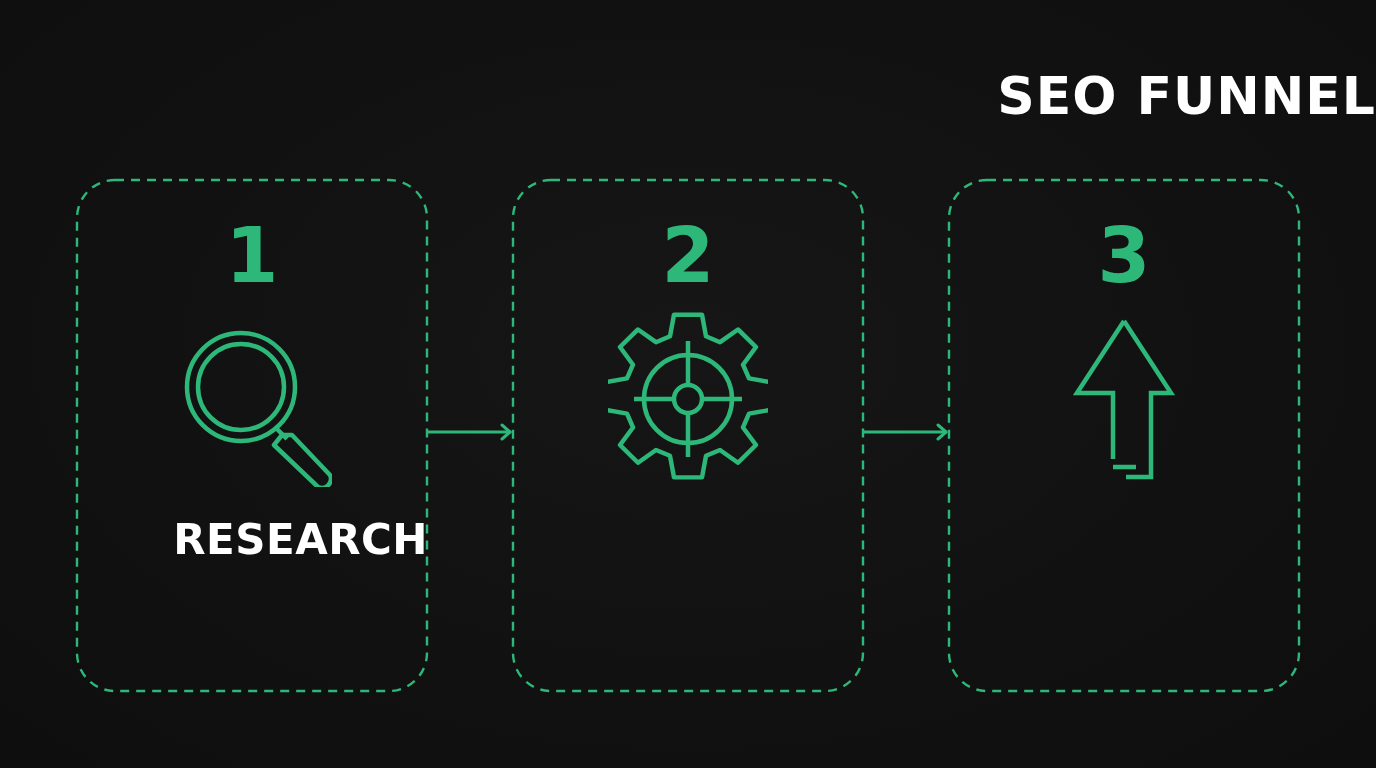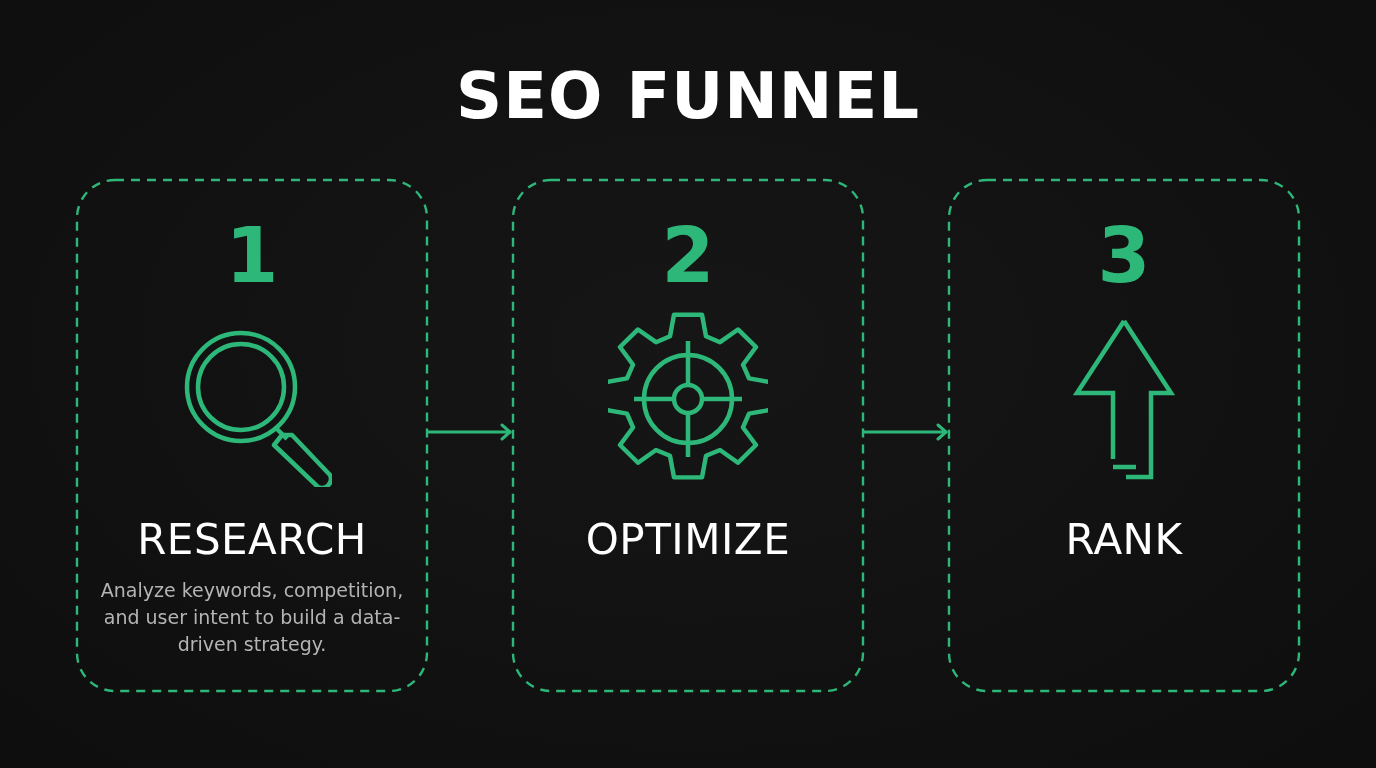--- a/index.html
+++ b/index.html
@@ -13,24 +13,24 @@
   body {
     position: relative;
     font-family: "DejaVu Sans", "Liberation Sans", sans-serif;
     background: radial-gradient(ellipse at 50% 45%, #161616 0%, #111111 60%, #0e0e0e 100%);
   }
   .title {
     position: absolute;
     left: 0;
     top: 56px;
     width: 1376px;
-    text-align: center;
+    text-align: right;
     color: #ffffff;
     font-weight: bold;
-    font-size: 64px;
+    font-size: 52px;
     letter-spacing: 1px;
     line-height: 80px;
   }
   .card {
     position: absolute;
     top: 179px;
     width: 352px;
     height: 513px;
     box-sizing: border-box;
   }
@@ -55,23 +55,23 @@
     left: 96px;
     top: 128px;
     width: 160px;
     height: 180px;
   }
   .card .heading {
     position: absolute;
     left: 0;
     top: 333px;
     width: 352px;
-    text-align: center;
+    text-align: right;
     color: #ffffff;
-    font-weight: normal;
+    font-weight: bold;
     font-size: 42px;
     line-height: 56px;
     letter-spacing: 0.5px;
   }
   .card .desc {
     position: absolute;
     left: 8px;
     top: 398px;
     width: 336px;
     text-align: center;
@@ -98,21 +98,20 @@
   <div class="num" style="color:#2db87a;">1</div>
   <svg class="icon" viewBox="0 0 160 180">
     <g fill="none" stroke="#2db87a" stroke-width="4.5">
       <circle cx="69" cy="80" r="54"></circle>
       <circle cx="69" cy="80" r="43"></circle>
       <path d="M105 122 L115 132"></path>
       <path d="M110 128 L102 138 L146 180 A9 9 0 0 0 158 168 L120 128 Z" stroke-linejoin="round"></path>
     </g>
   </svg>
   <div class="heading">RESEARCH</div>
-  <div class="desc">Analyze keywords, competition, and user intent to build a data-driven strategy.</div>
 </div>
 
 <svg class="connector" style="left:428px;" viewBox="0 0 84 20">
   <g stroke="#2db87a" stroke-width="3" fill="none" stroke-linecap="round" stroke-linejoin="round">
     <line x1="0" y1="10" x2="82" y2="10"></line>
     <polyline points="74,3 82,10 74,17"></polyline>
   </g>
 </svg>
 
 <div class="card" style="left:512px;">
@@ -124,21 +123,20 @@
     <g fill="none" stroke="#2db87a" stroke-width="4.5" stroke-linejoin="round">
       <path d="M66 14 L94 14 L98 36 L112 42 L130 29 L148 47 L135 65 L141 79 L163 83 L163 111 L141 115 L135 129 L148 147 L130 165 L112 152 L98 158 L94 180 L66 180 L62 158 L48 152 L30 165 L12 147 L25 129 L19 115 L-3 111 L-3 83 L19 79 L25 65 L12 47 L30 29 L48 42 L62 36 Z" transform="translate(0,-6) scale(1,0.98)"></path>
       <circle cx="80" cy="92" r="44"></circle>
       <circle cx="80" cy="92" r="14"></circle>
       <line x1="80" y1="34" x2="80" y2="78"></line>
       <line x1="80" y1="106" x2="80" y2="150"></line>
       <line x1="26" y1="92" x2="66" y2="92"></line>
       <line x1="94" y1="92" x2="134" y2="92"></line>
     </g>
   </svg>
-  <div class="heading">OPTIMIZE</div>
 </div>
 
 <svg class="connector" style="left:864px;" viewBox="0 0 84 20">
   <g stroke="#2db87a" stroke-width="3" fill="none" stroke-linecap="round" stroke-linejoin="round">
     <line x1="0" y1="10" x2="82" y2="10"></line>
     <polyline points="74,3 82,10 74,17"></polyline>
   </g>
 </svg>
 
 <div class="card" style="left:948px;">
@@ -146,14 +144,13 @@
     <rect x="1" y="1" width="350" height="511" rx="38" ry="38" fill="none" stroke="#2db87a" stroke-width="2.4" stroke-dasharray="9 7"></rect>
   </svg>
   <div class="num" style="color:#2db87a;">3</div>
   <svg class="icon" viewBox="0 0 160 180">
     <g fill="none" stroke="#2db87a" stroke-width="4.5" stroke-linejoin="miter">
       <path d="M80 14 L127 86 L107 86 L107 170 L82 170"></path>
       <path d="M69 152 L69 86 L33 86 L80 14"></path>
       <line x1="69" y1="160" x2="92" y2="160"></line>
     </g>
   </svg>
-  <div class="heading">RANK</div>
 </div>
 
 </body></html>

